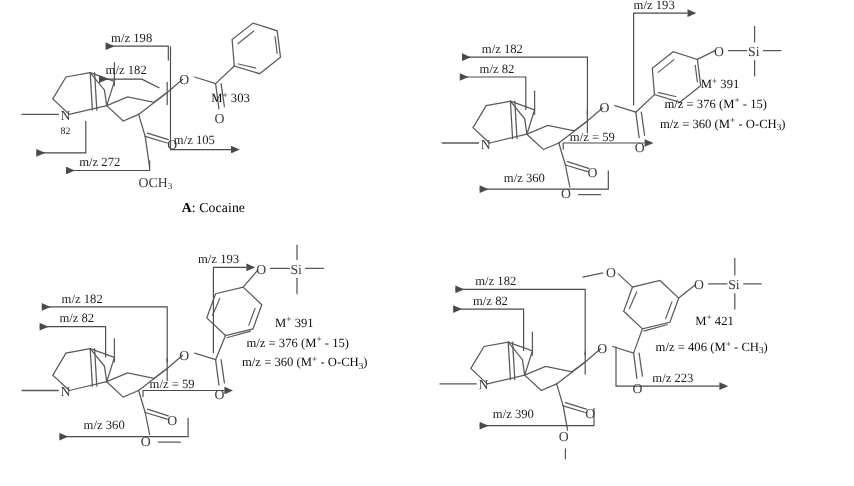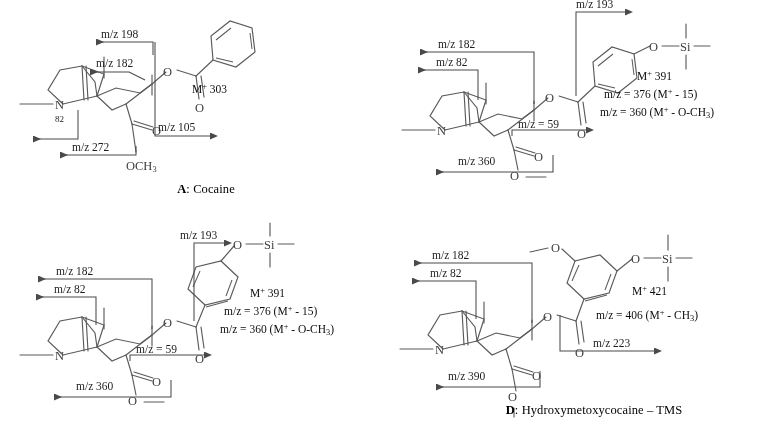--- a/index.html
+++ b/index.html
@@ -4,21 +4,21 @@
 <style>
   html,body{margin:0;padding:0;background:#ffffff;}
   body{width:776px;height:442px;font-family:"Liberation Serif",serif;color:#1a1a1a;overflow:hidden;}
   #figure{position:relative;width:776px;height:442px;}
   .panel{position:absolute;width:388px;height:221px;}
   .p-a{left:0;top:0;} .p-b{left:388px;top:0;}
   .p-c{left:0;top:221px;} .p-d{left:388px;top:221px;}
   .struct{position:absolute;left:0;top:0;width:388px;height:195px;}
   .caption{position:absolute;left:0;top:182px;width:388px;text-align:center;
            font-size:12.5px;font-family:"Liberation Serif",serif;color:#000;
-           letter-spacing:.1px;white-space:nowrap;padding-left:12px;}
+           letter-spacing:.1px;white-space:nowrap;}
   .caption .lbl{font-weight:bold;}
   .caption .ital{font-style:italic;}
   svg{display:block;overflow:visible;}
   .bond{stroke:#5a5a5a;stroke-width:1.15;fill:none;stroke-linecap:round;}
   .bond-d{stroke:#5a5a5a;stroke-width:1.05;fill:none;}
   .arrw{stroke:#4a4a4a;stroke-width:1.05;fill:none;}
   .atom{font-family:"Liberation Serif",serif;font-size:12.5px;fill:#3d3d3d;}
   .mz{font-family:"Liberation Serif",serif;font-size:11.5px;fill:#1d1d1d;}
   .mz-s{font-family:"Liberation Serif",serif;font-size:9px;fill:#1d1d1d;}
   .info{font-family:"Liberation Serif",serif;font-size:11.5px;fill:#0d0d0d;}
@@ -338,18 +338,15 @@
         <text class="mz" x="205" y="126">m/z 223</text>
       </g>
       <g>
         <path class="arrw" d="M152,150 L152,166 L48,166" marker-end="url(#arrL)"></path>
         <text class="mz" x="60" y="159">m/z 390</text>
       </g>
 
       <text class="info" x="244" y="74"><tspan>M</tspan><tspan class="sup" dy="-4">+</tspan><tspan dy="4"> </tspan><tspan>421</tspan></text>
       <text class="info" x="208" y="98"><tspan>m/z = 406 (M</tspan><tspan class="sup" dy="-4">+</tspan><tspan dy="4"> - CH</tspan><tspan class="sub" dy="2">3</tspan><tspan dy="-2">)</tspan></text>
     </svg>
-    <div class="caption">
-      <span class="lbl">D</span><span>: </span><span class="ital"></span><span>Hydroxymetoxycocaine – TMS</span>
-    </div>
   </div>
 
 </div>
 
 </body></html>

